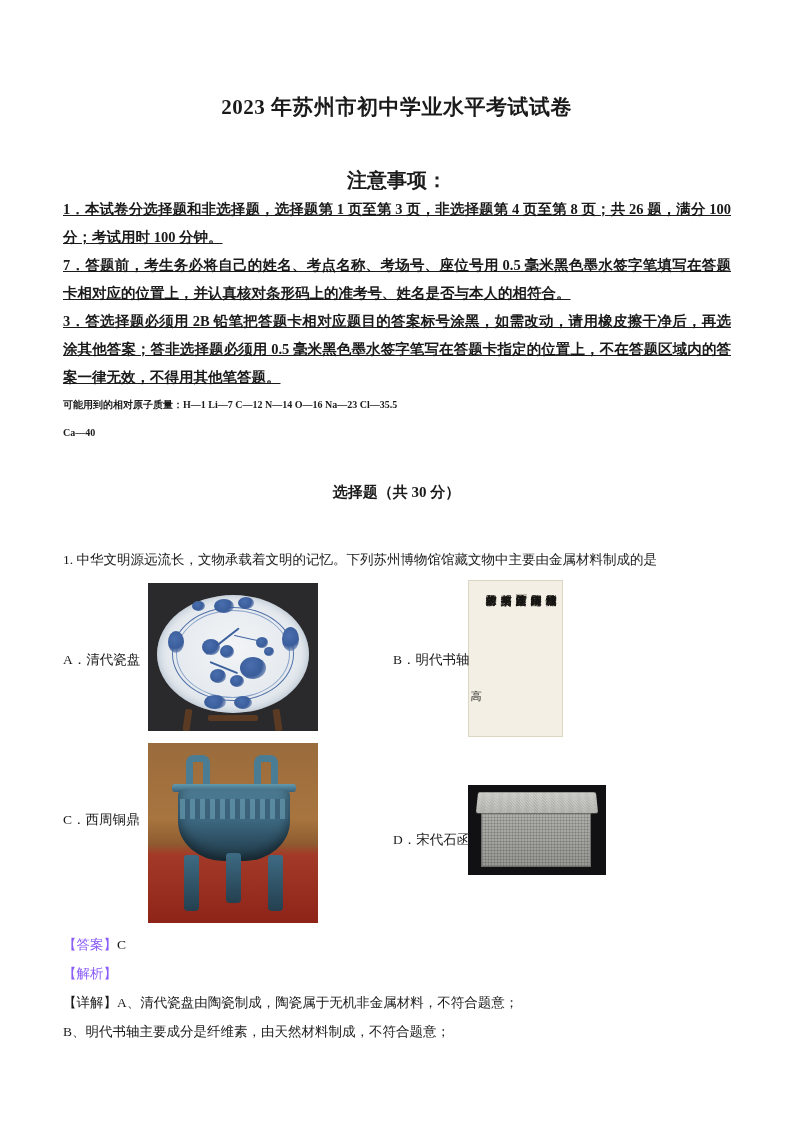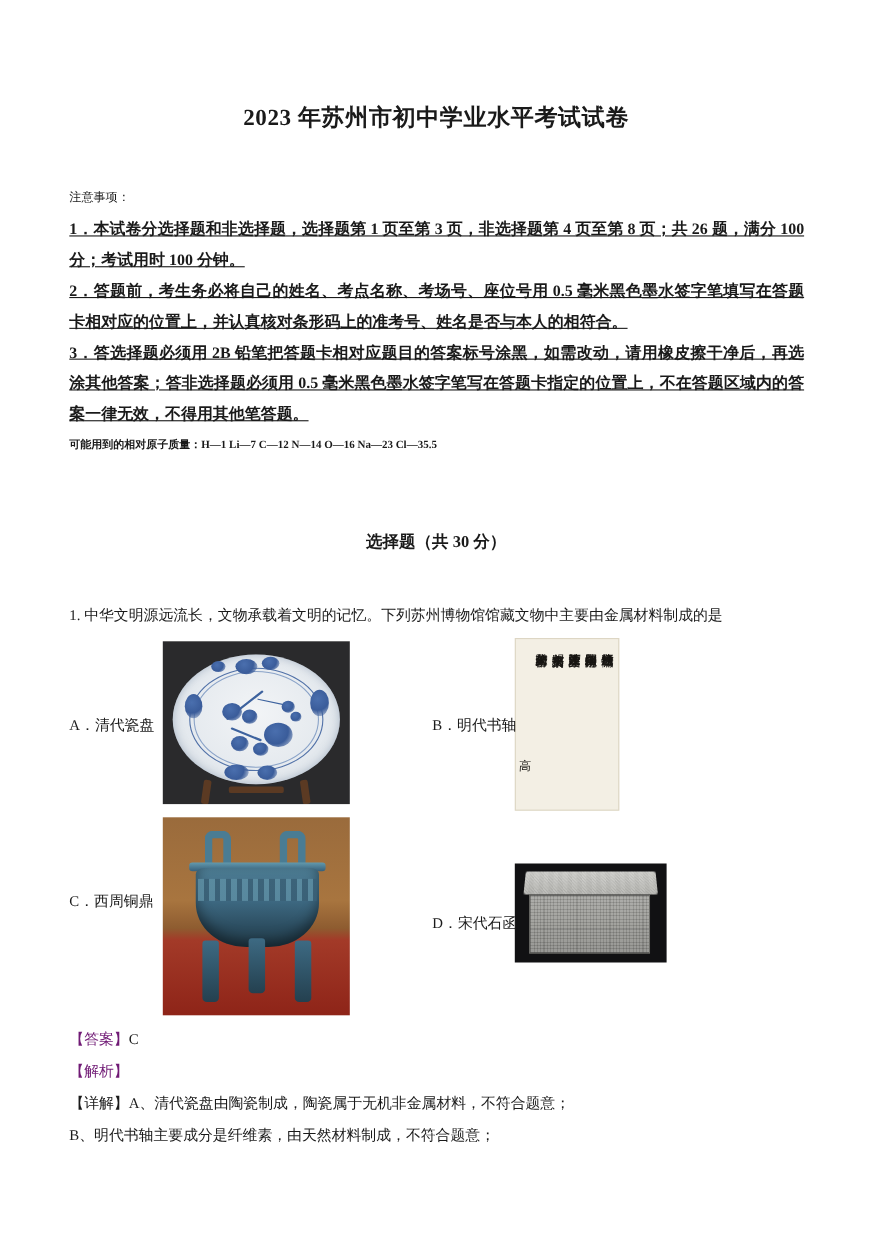--- a/index.html
+++ b/index.html
@@ -46,24 +46,25 @@
   }
 
   
   .notice-wrap {
     position: absolute;
     left: 63px;
     top: 142px;
     width: 668px;
   }
   .notice-heading {
-    font-size: 11px;
-    font-weight: normal;
+    font-size: 20px;
+    font-weight: bold;
     line-height: 26px;
     margin-bottom: 2px;
+    text-align: center;
   }
   .notice-item {
     font-size: 14.5px;
     font-weight: bold;
     line-height: 28px;
     text-align: justify;
     text-justify: inter-ideograph;
     margin-bottom: 0px;
     text-decoration: underline;
   }
@@ -277,21 +278,21 @@
     position: absolute;
     left: 63px;
     top: 905px;
     width: 672px;
   }
   .ans-line {
     font-size: 13.5px;
     line-height: 29px;
   }
   .tag {
-    color: #701a75;
+    color: #8b5cf6;
   }
   .ans-value { color: #1a1a1a; }
   .detail-line {
     font-size: 13.5px;
     line-height: 29px;
   }
 
   
   .footer {
     position: absolute;
@@ -307,23 +308,24 @@
 </head>
 <body>
 
 <div class="page">
 
   <div class="doc-title">2023 年苏州市初中学业水平考试试卷</div>
 
   <div class="notice-wrap">
     <div class="notice-heading">注意事项：</div>
     <div class="notice-item">1．本试卷分选择题和非选择题，选择题第 1 页至第 3 页，非选择题第 4 页至第 8 页；共 26 题，满分 100 分；考试用时 100 分钟。</div>
-    <div class="notice-item">2．答题前，考生务必将自己的姓名、考点名称、考场号、座位号用 0.5 毫米黑色墨水签字笔填写在答题卡相对应的位置上，并认真核对条形码上的准考号、姓名是否与本人的相符合。</div>
+    <div class="notice-item">7．答题前，考生务必将自己的姓名、考点名称、考场号、座位号用 0.5 毫米黑色墨水签字笔填写在答题卡相对应的位置上，并认真核对条形码上的准考号、姓名是否与本人的相符合。</div>
     <div class="notice-item">3．答选择题必须用 2B 铅笔把答题卡相对应题目的答案标号涂黑，如需改动，请用橡皮擦干净后，再选涂其他答案；答非选择题必须用 0.5 毫米黑色墨水签字笔写在答题卡指定的位置上，不在答题区域内的答案一律无效，不得用其他笔答题。</div>
     <div class="atomic-line"><span>可能用到的相对原子质量：</span><span>H—1    Li—7    C—12    N—14    O—16    Na—23    Cl—35.5</span></div>
+    <div class="atomic-line">Ca—40</div>
   </div>
 
   <div class="section-title">选择题（共 30 分）</div>
 
   <div class="question-stem"><span>1.</span>
     <span>中华文明源远流长，文物承载着文明的记忆。下列苏州博物馆馆藏文物中主要由金属材料制成的是</span></div>
 
   <div class="options-area">
 
     <div class="opt-label" style="left:63px; top:78px;"><span>A．</span><span>清代瓷盘</span></div>

